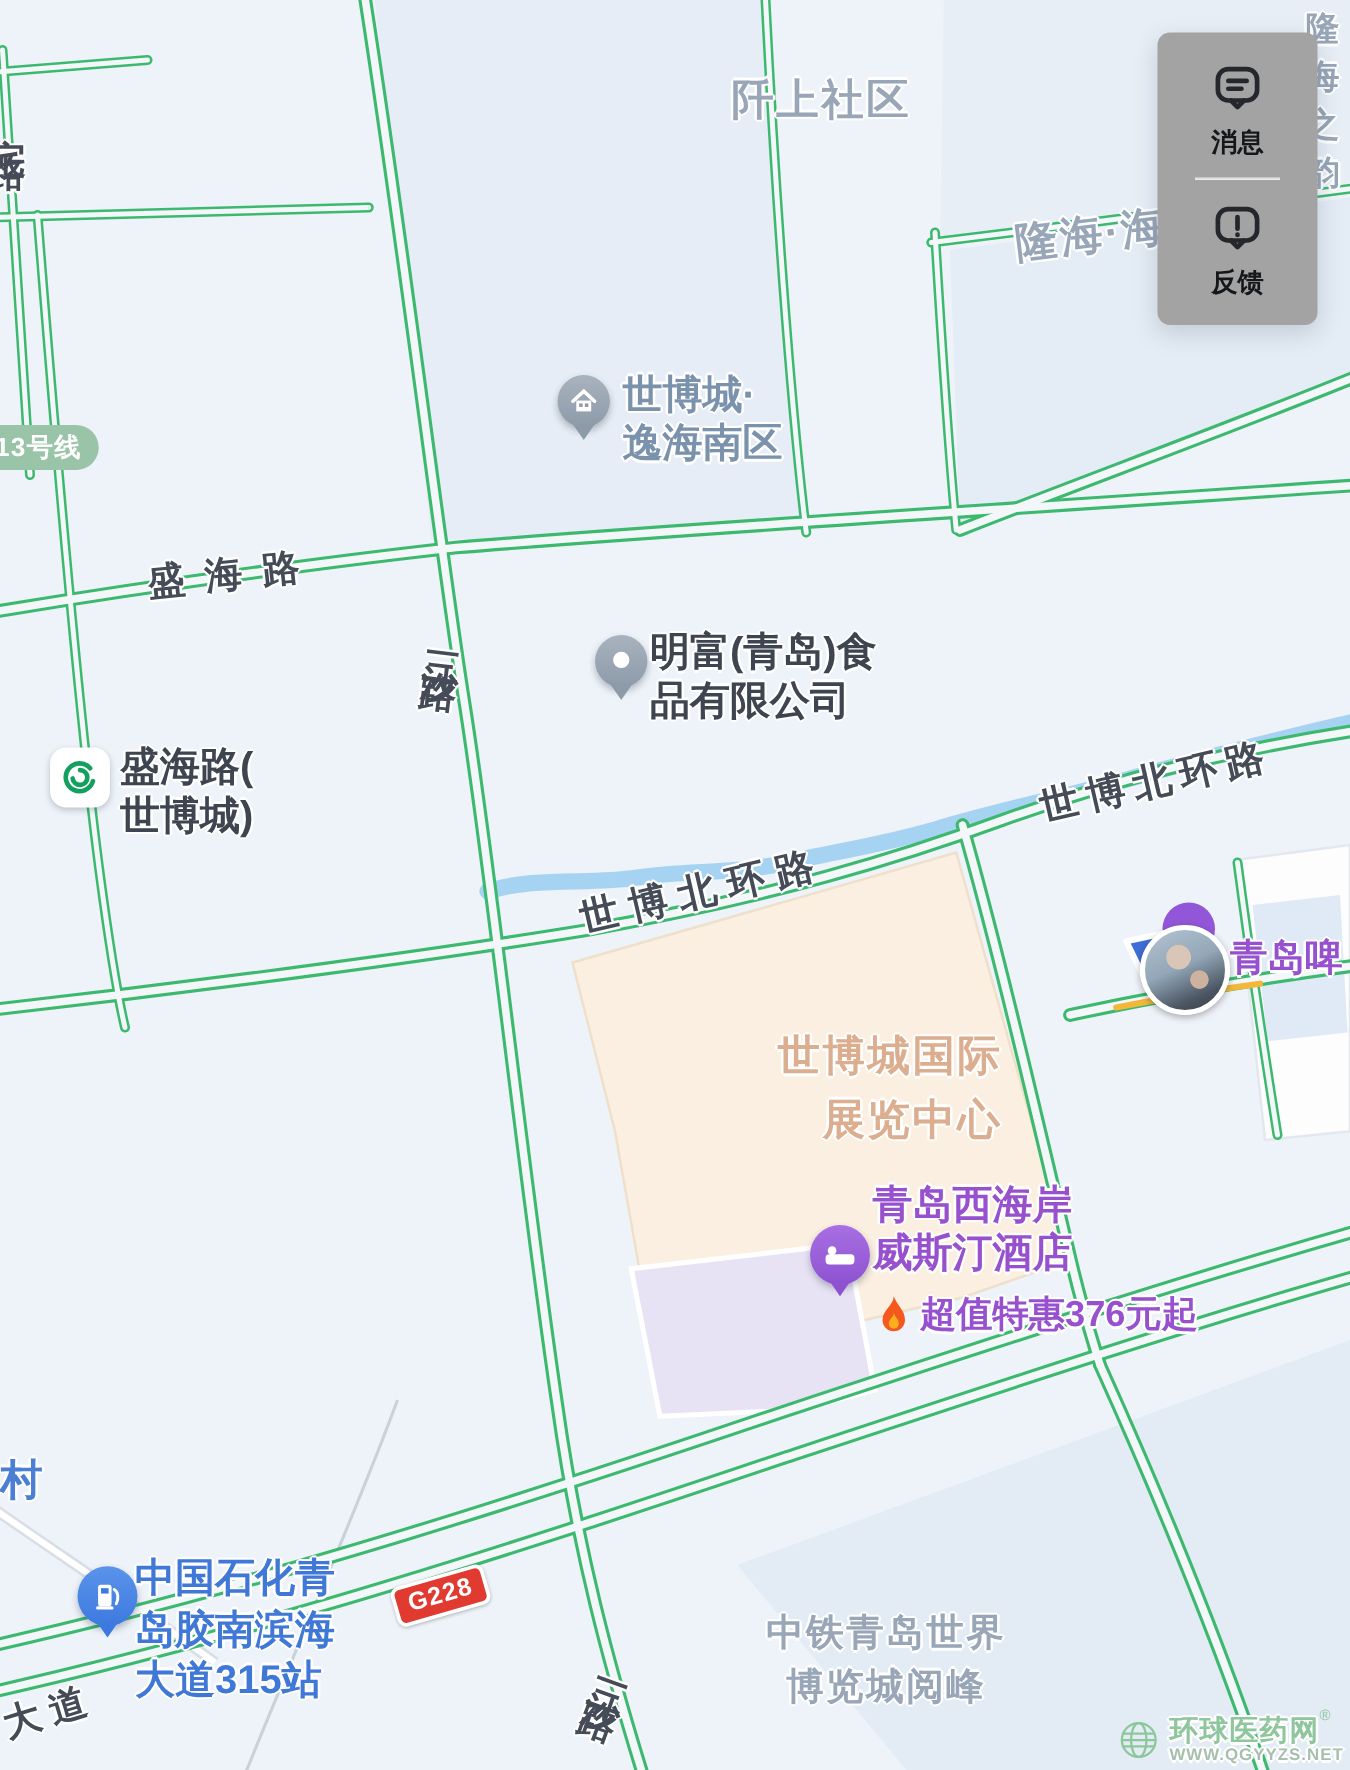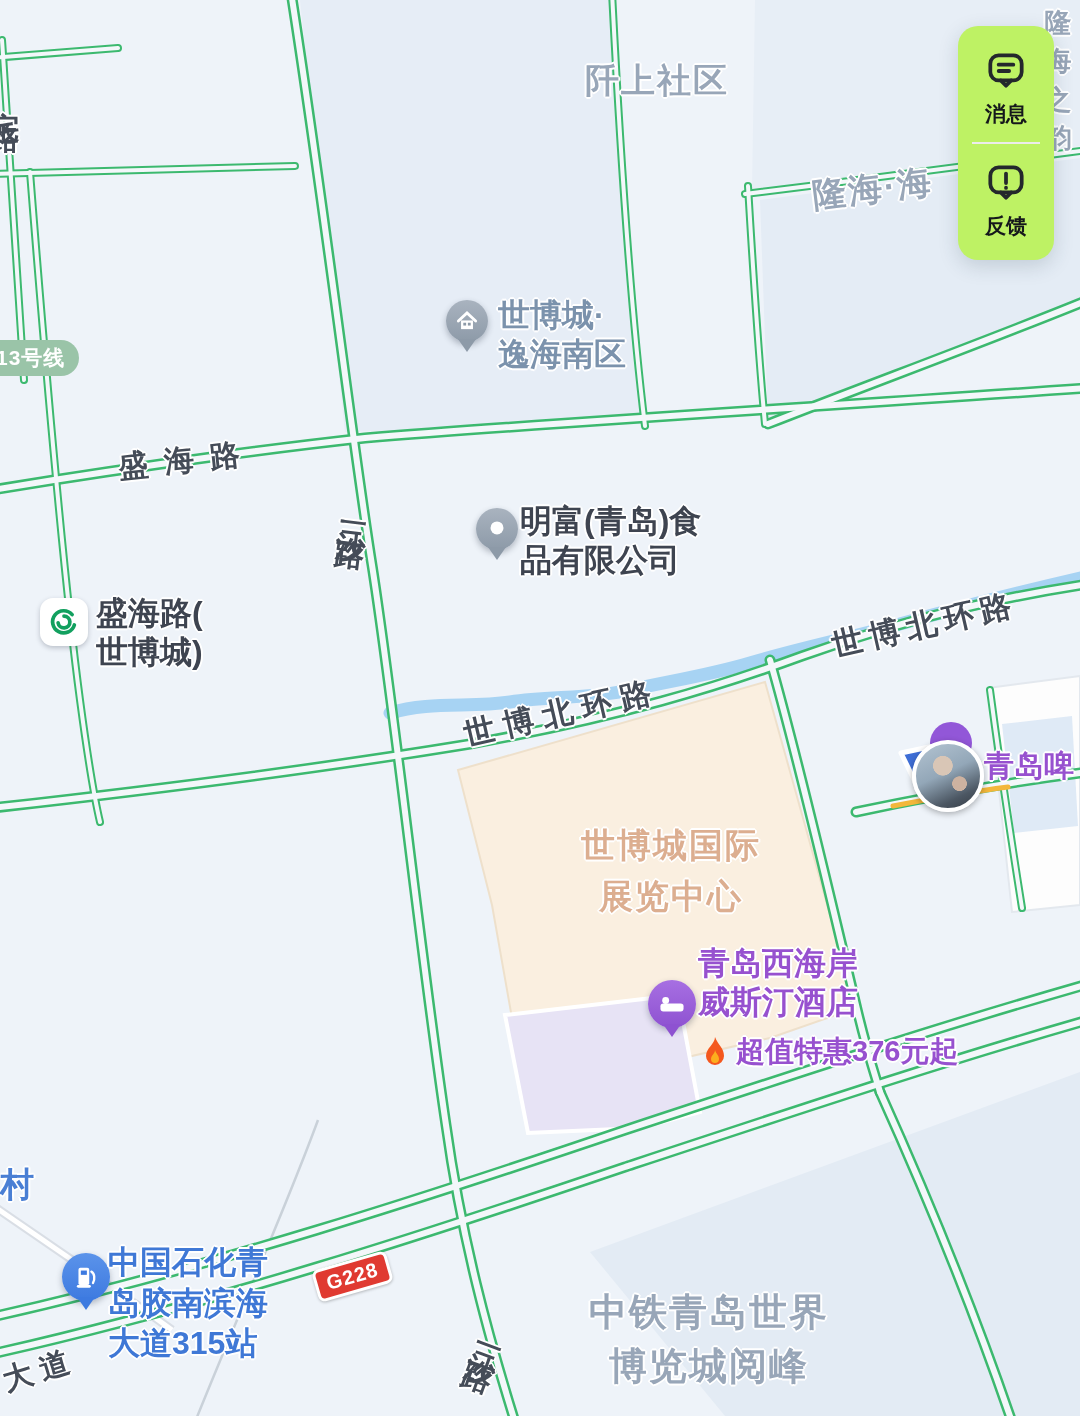--- a/index.html
+++ b/index.html
@@ -16,22 +16,22 @@
   .area-l{color:#98a6b8;font-weight:600;font-size:34px;letter-spacing:2px;text-align:center;line-height:1.42;}
   .road-l{color:#454c58;font-weight:700;font-size:30px;}
   .vert{writing-mode:vertical-rl;text-orientation:upright;}
   .poi-name{font-weight:700;font-size:32px;line-height:1.22;}
   
   .pin{position:absolute;border-radius:50%;display:flex;align-items:center;justify-content:center;
        box-shadow:0 3px 6px rgba(30,40,60,.3);}
   .pin::after{content:"";position:absolute;left:50%;top:92%;transform:translateX(-50%);
        border:9px solid transparent;border-top:13px solid var(--pc);border-bottom:none;}
   
-  .side-panel{position:absolute;right:26px;top:26px;width:96px;background:#bef264;border-radius:20px;
-       box-shadow:0 6px 20px rgba(40,60,80,.18);z-index:30;padding:6px 0;}
+  .side-panel{position:absolute;right:26px;top:26px;width:96px;background:#a3a3a3;border-radius:10px;
+       box-shadow:0 6px 20px rgba(40,60,80,.18);z-index:30;padding:6px 16px;}
   .panel-item{display:flex;flex-direction:column;align-items:center;padding:16px 0 14px;cursor:pointer;}
   .panel-item span{font-size:21px;color:#15181b;font-weight:600;margin-top:6px;}
   .p-divider{height:1px;background:#ececec;margin:0 14px;}
   
   .line13{position:absolute;left:-18px;top:340px;background:#9ac4a8;color:#fff;font-weight:700;
        font-size:21px;padding:4px 14px;border-radius:18px;letter-spacing:1px;}
   .g228{position:absolute;left:314px;top:1260px;background:#e03a31;color:#fff;font-weight:700;
        font-size:20px;padding:2px 9px;border-radius:7px;border:3px solid #fff;transform:rotate(-16deg);
        letter-spacing:1px;box-shadow:0 1px 3px rgba(0,0,0,.25);}
   
@@ -139,23 +139,23 @@
         <path d="M-8,58 L118,48"></path>
       </g>
       <path d="M893,806 C950,795 1000,788 1008,787" stroke="#f3b73b" stroke-width="5"></path>
     </g>
   </svg>
 
   <div class="lbl area-l halo" style="left:585px;top:56px;">阡上社区</div>
   <div class="lbl area-l halo" style="left:812px;top:164px;transform:rotate(-7deg);">隆海·海</div>
   <div class="lbl area-l halo" style="left:1038px;top:4px;font-size:27px;z-index:5;">隆海
 之韵</div>
-  <div class="lbl halo" style="left:540px;top:820px;width:262px;text-align:center;font-size:34px;font-weight:600;color:#dcae90;letter-spacing:2px;line-height:1.5;">世博城国际
+  <div class="lbl halo" style="left:540px;top:820px;width:262px;text-align:right;font-size:34px;font-weight:600;color:#dcae90;letter-spacing:2px;line-height:1.5;">世博城国际
 展览中心</div>
-  <div class="lbl area-l halo" style="left:575px;top:1286px;width:268px;font-size:38px;">中铁青岛世界
+  <div class="lbl area-l halo" style="left:575px;top:1286px;width:268px;font-size:30px;">中铁青岛世界
 博览城阅峰</div>
   <div class="lbl halo" style="left:0px;top:1162px;font-size:34px;font-weight:700;color:#4a7fd4;">村</div>
 
   <div class="lbl road-l halo" style="left:118px;top:440px;letter-spacing:16px;transform:rotate(-6deg);">盛海路</div>
   <div class="lbl road-l halo vert" style="left:336px;top:496px;letter-spacing:9px;transform:rotate(7deg);transform-origin:top left;">三沙路</div>
   <div class="lbl road-l halo" style="left:462px;top:692px;font-size:31px;letter-spacing:9px;transform:rotate(-13deg);">世博北环路</div>
   <div class="lbl road-l halo" style="left:830px;top:604px;font-size:31px;letter-spacing:7px;transform:rotate(-13deg);">世博北环路</div>
   <div class="lbl road-l halo vert" style="left:478px;top:1316px;letter-spacing:10px;transform:rotate(20deg);transform-origin:top left;">三沙路</div>
   <div class="lbl road-l halo" style="left:2px;top:1350px;letter-spacing:8px;transform:rotate(-17deg);">大道</div>
   <div class="lbl road-l halo vert" style="left:-16px;top:86px;letter-spacing:14px;">宅路</div>
@@ -242,14 +242,29 @@
       <svg width="46" height="46" viewBox="0 0 44 44" fill="none" stroke="#24282c" stroke-width="3.6" stroke-linecap="round" stroke-linejoin="round">
         <rect x="7" y="7" width="30" height="24" rx="8"></rect>
         <line x1="22" y1="13" x2="22" y2="22"></line>
         <line x1="22" y1="26.5" x2="22" y2="26.7"></line>
         <path d="M17,31 l5,5 5,-5"></path>
       </svg>
       <span>反馈</span>
     </div>
   </div>
 
+  <div class="watermark">
+    <svg width="36" height="36" viewBox="0 0 32 32" fill="none" stroke="#8cc79b" stroke-width="1.6">
+      <circle cx="16" cy="16" r="12"></circle>
+      <ellipse cx="16" cy="16" rx="5.5" ry="12"></ellipse>
+      <line x1="4.5" y1="11.5" x2="27.5" y2="11.5"></line>
+      <line x1="4.5" y1="20.5" x2="27.5" y2="20.5"></line>
+      <line x1="4" y1="16" x2="28" y2="16"></line>
+    </svg>
+    <div class="wm-col">
+      <div>
+        <span class="wm-title halo">环球医药网</span><span class="wm-reg">®</span>
+      </div>
+      <span class="wm-url halo">WWW.QGYYZS.NET</span>
+    </div>
+  </div>
 
 </div>
 
 </body></html>

